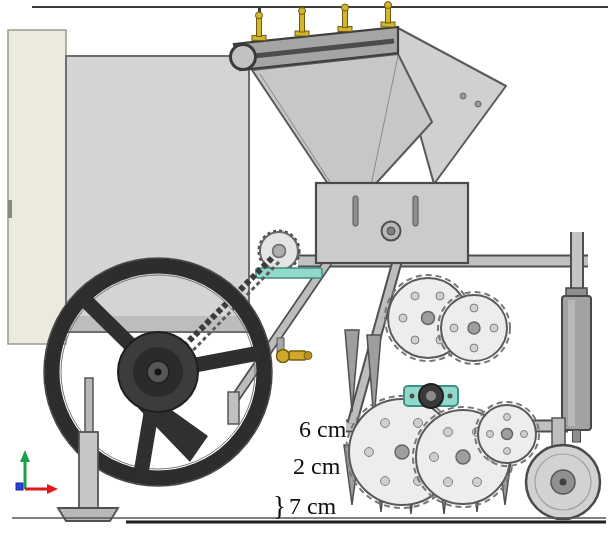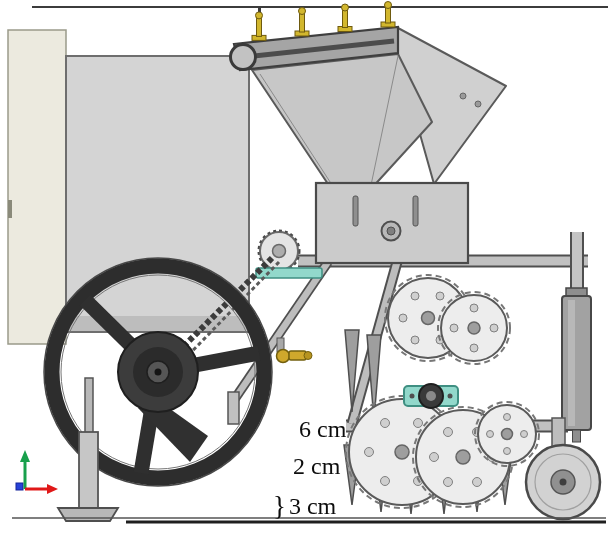--- a/index.html
+++ b/index.html
@@ -268,16 +268,16 @@
   </svg>
 
   <div class="dim-label" id="label-6cm">
     <span>6 cm</span>
   </div>
   <div class="dim-label" id="label-5cm">
     <span>2 cm</span>
   </div>
   <div class="dim-label" id="label-4cm">
     <span class="brace">}</span>
-    <span>3 cm</span>
+    <span>7 cm</span>
   </div>
 
 </div>
 
 </body></html>

